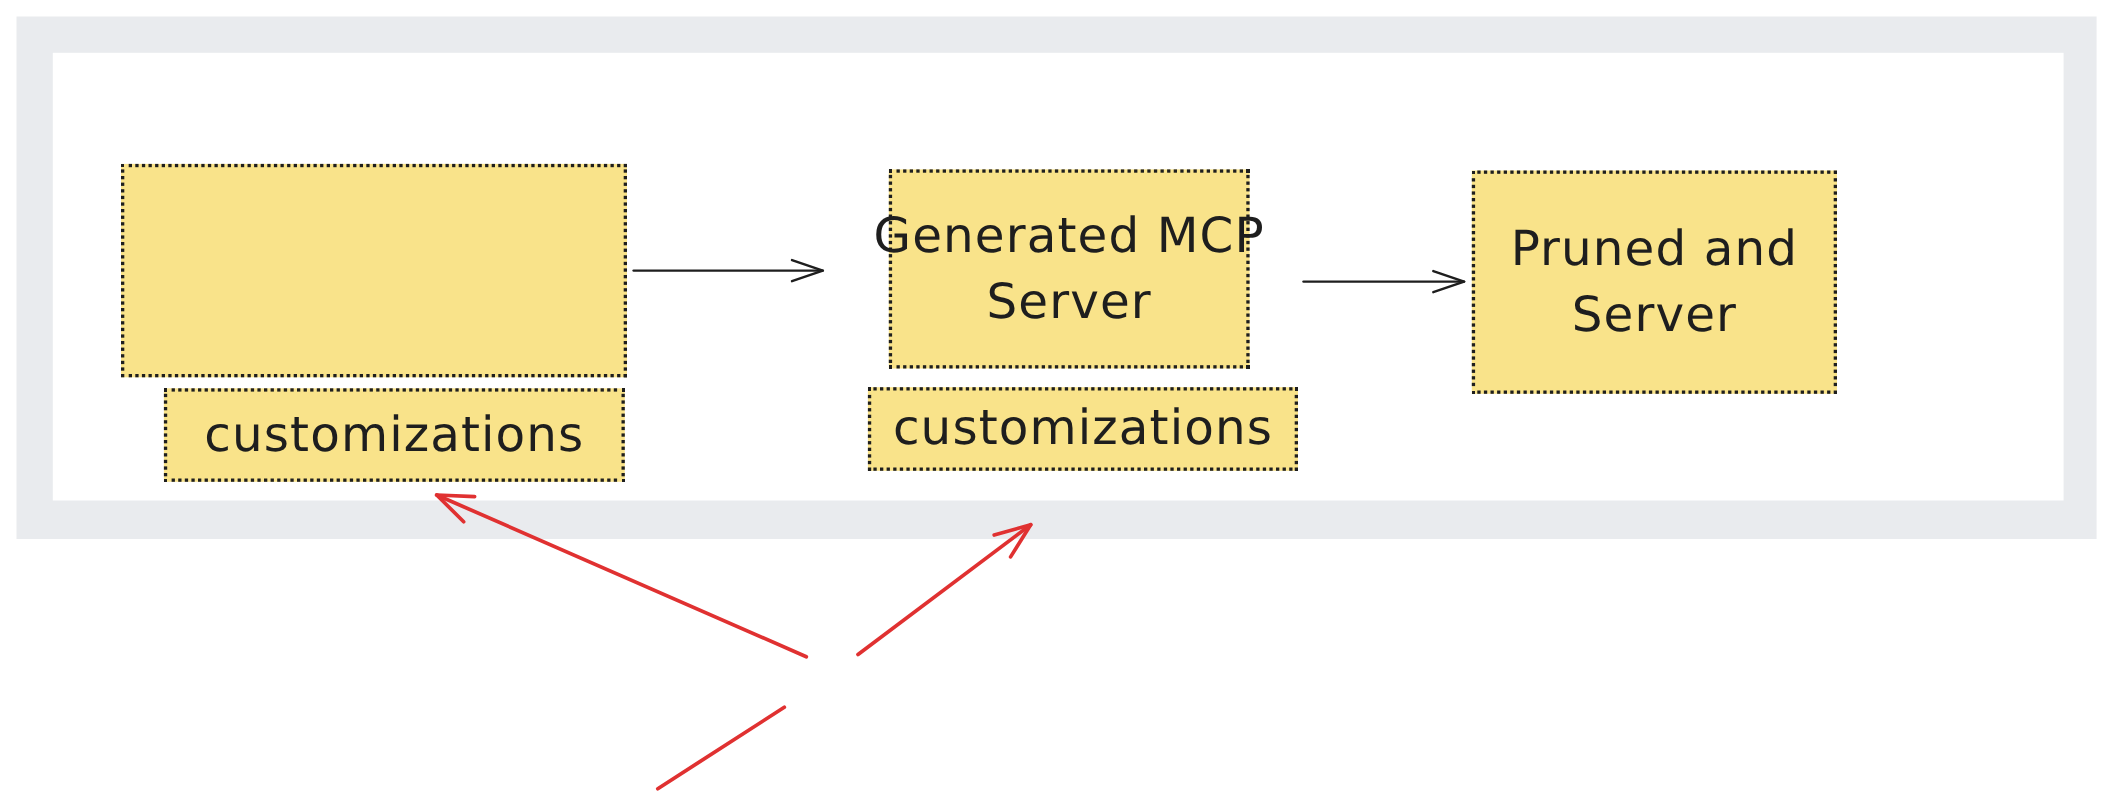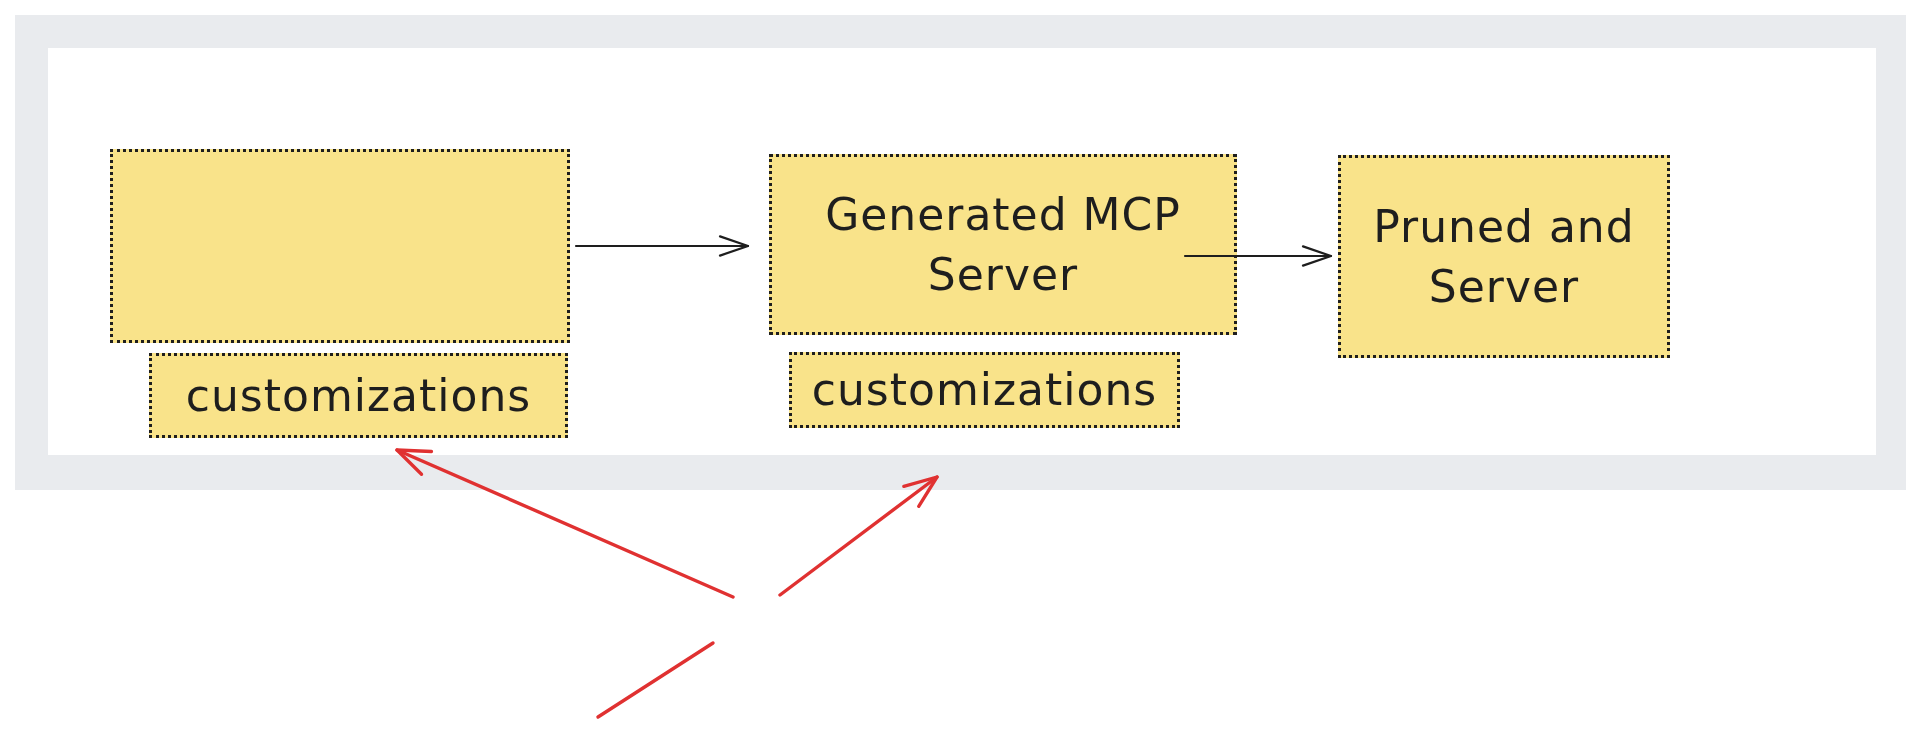--- a/index.html
+++ b/index.html
@@ -35,21 +35,21 @@
     display:flex;flex-direction:column;
     align-items:center;justify-content:center;
     text-align:center;
     color:var(--node-stroke);
     font-size:44px;
     line-height:60px;
     letter-spacing:1px;
   }
   .node .line{display:block;white-space:nowrap;}
   .node-openapi   {left:110px; top:149px; width:460px; height:194px;}
-  .node-generated {left:769px; top:154px; width:468px; height:181px;}
+  .node-generated {left:808px; top:154px; width:328px; height:181px;}
   .node-pruned    {left:1338px;top:155px; width:332px; height:203px;}
   .node-custom-left {left:149px;top:353px; width:419px; height:85px;}
   .node-custom-right{left:789px;top:352px; width:391px; height:76px;}
   .arrows{
     position:absolute;left:0;top:0;
     width:1920px;height:730px;
     pointer-events:none;
   }
   .arrow-black{stroke:var(--node-stroke);stroke-width:2.2;fill:none;stroke-linecap:round;}
   .arrow-red{stroke:var(--red-accent);stroke-width:3.4;fill:none;stroke-linecap:round;}

